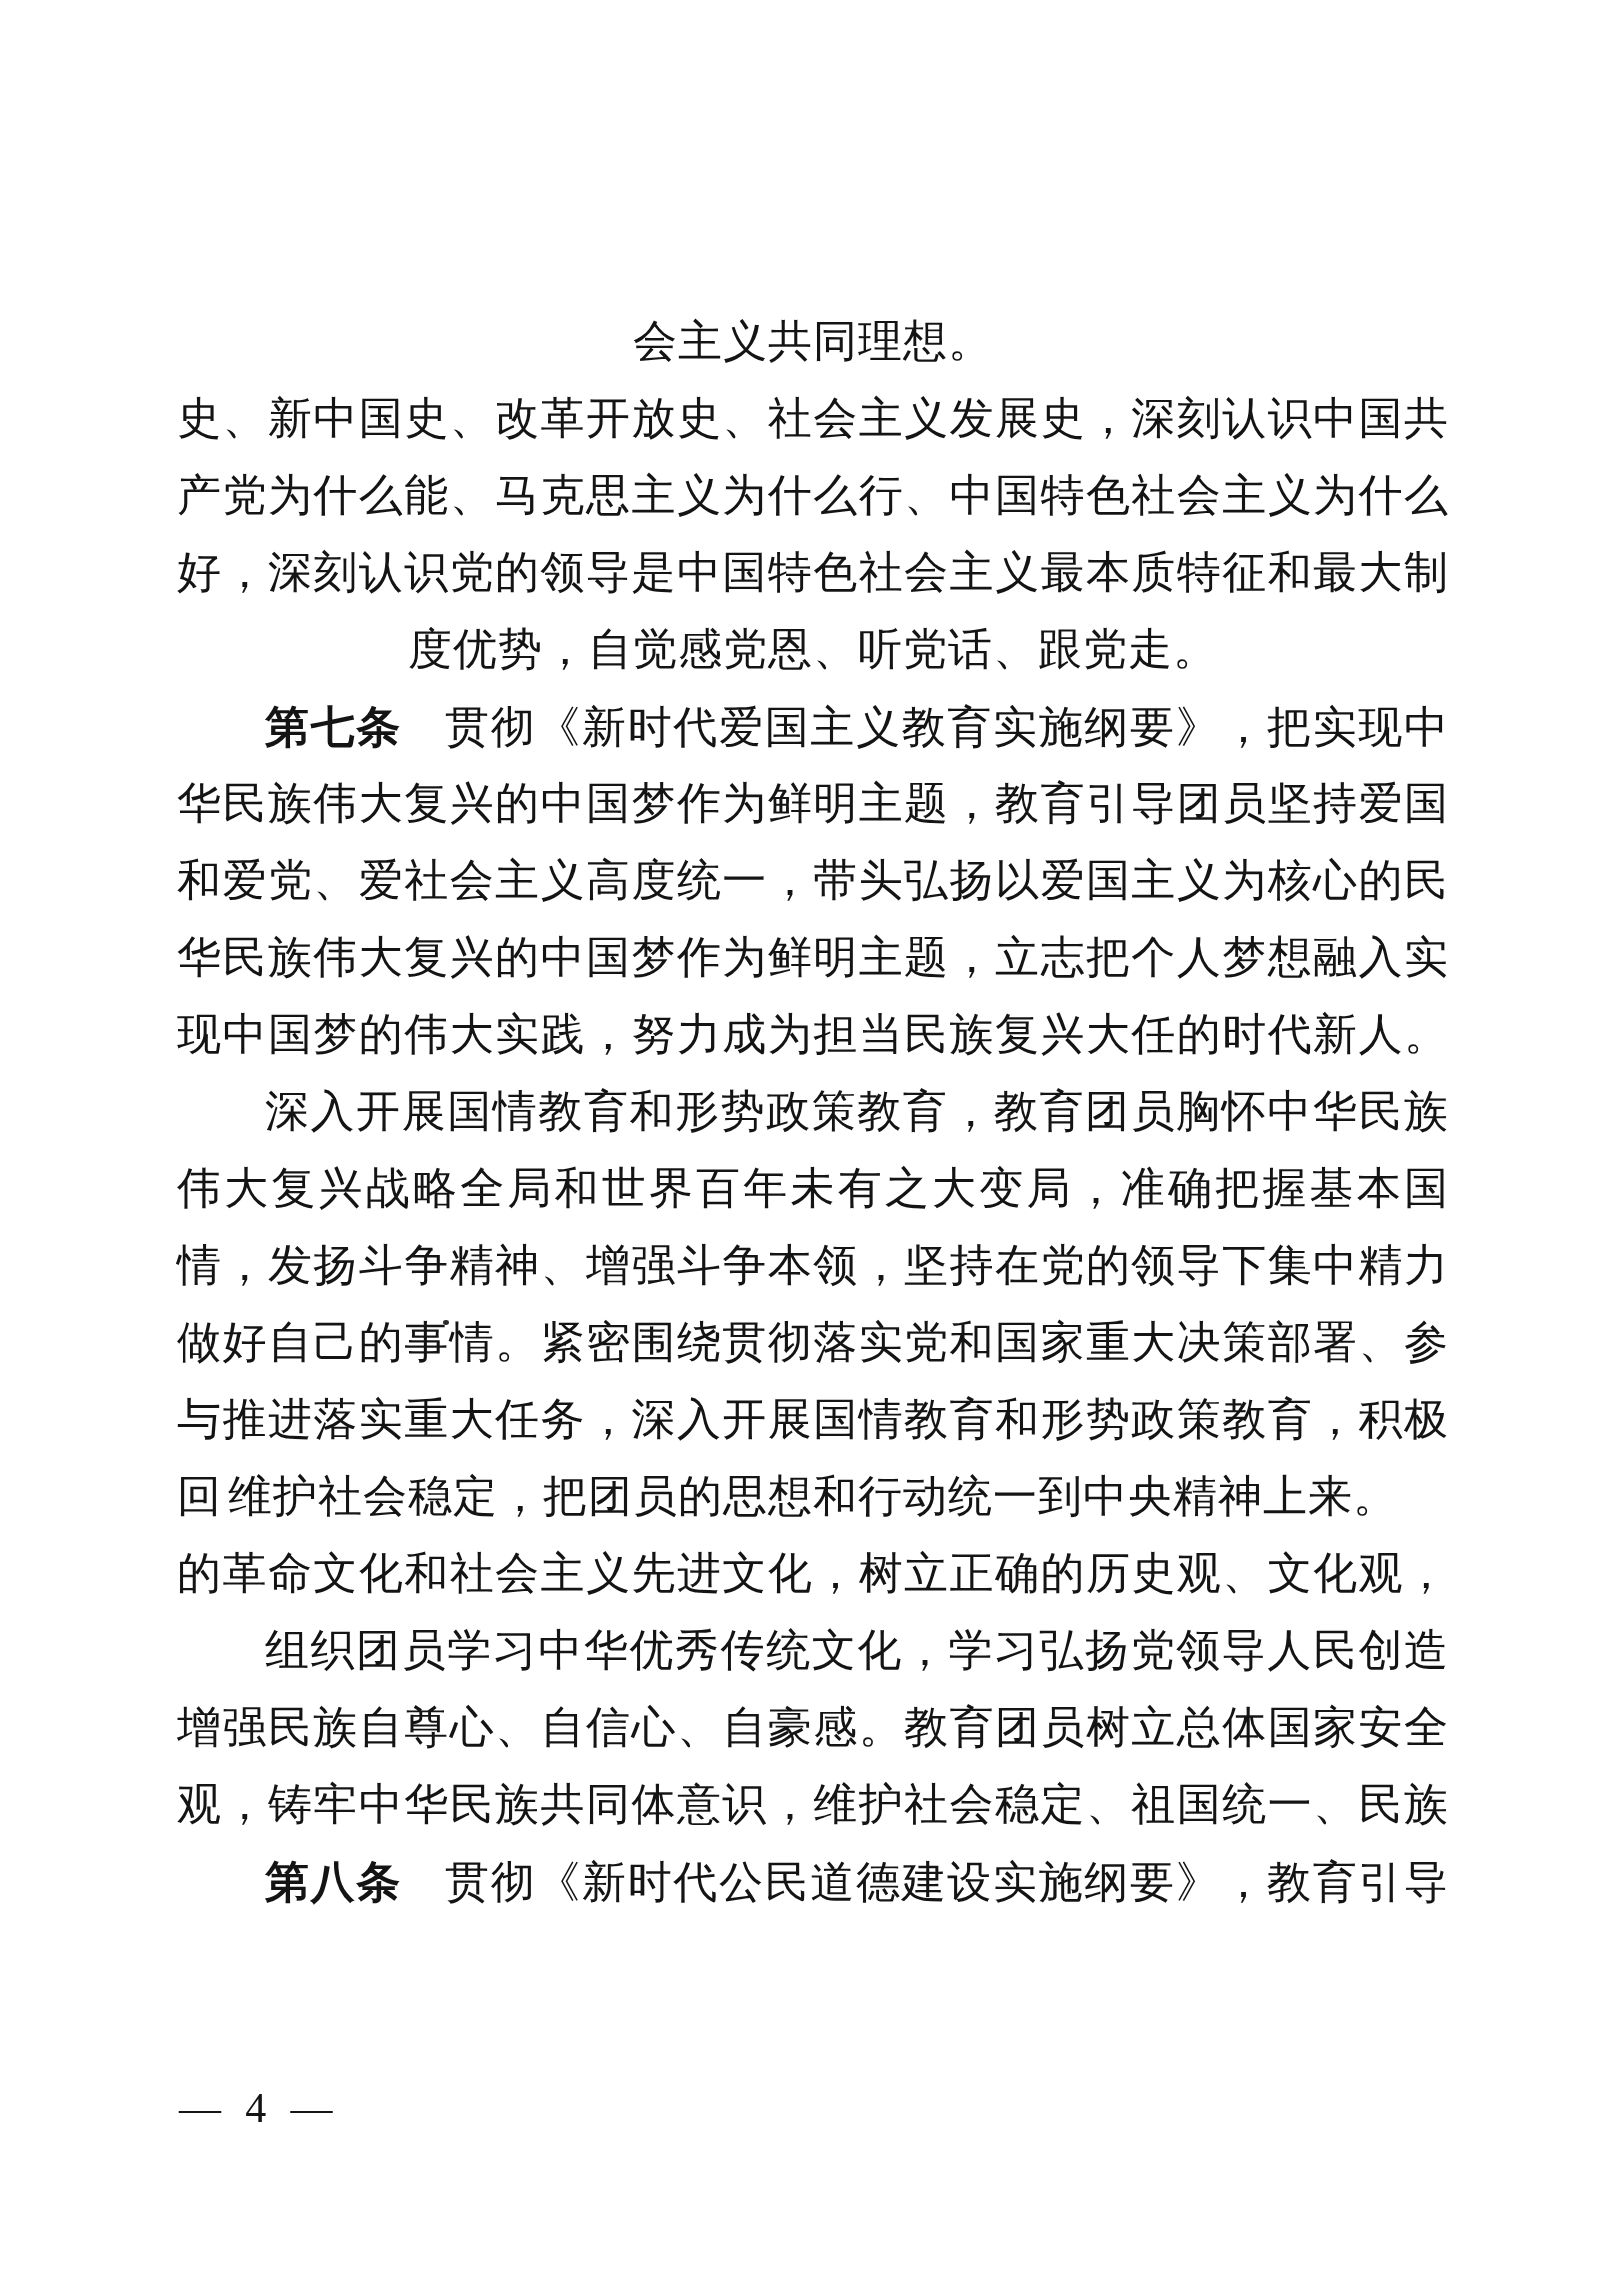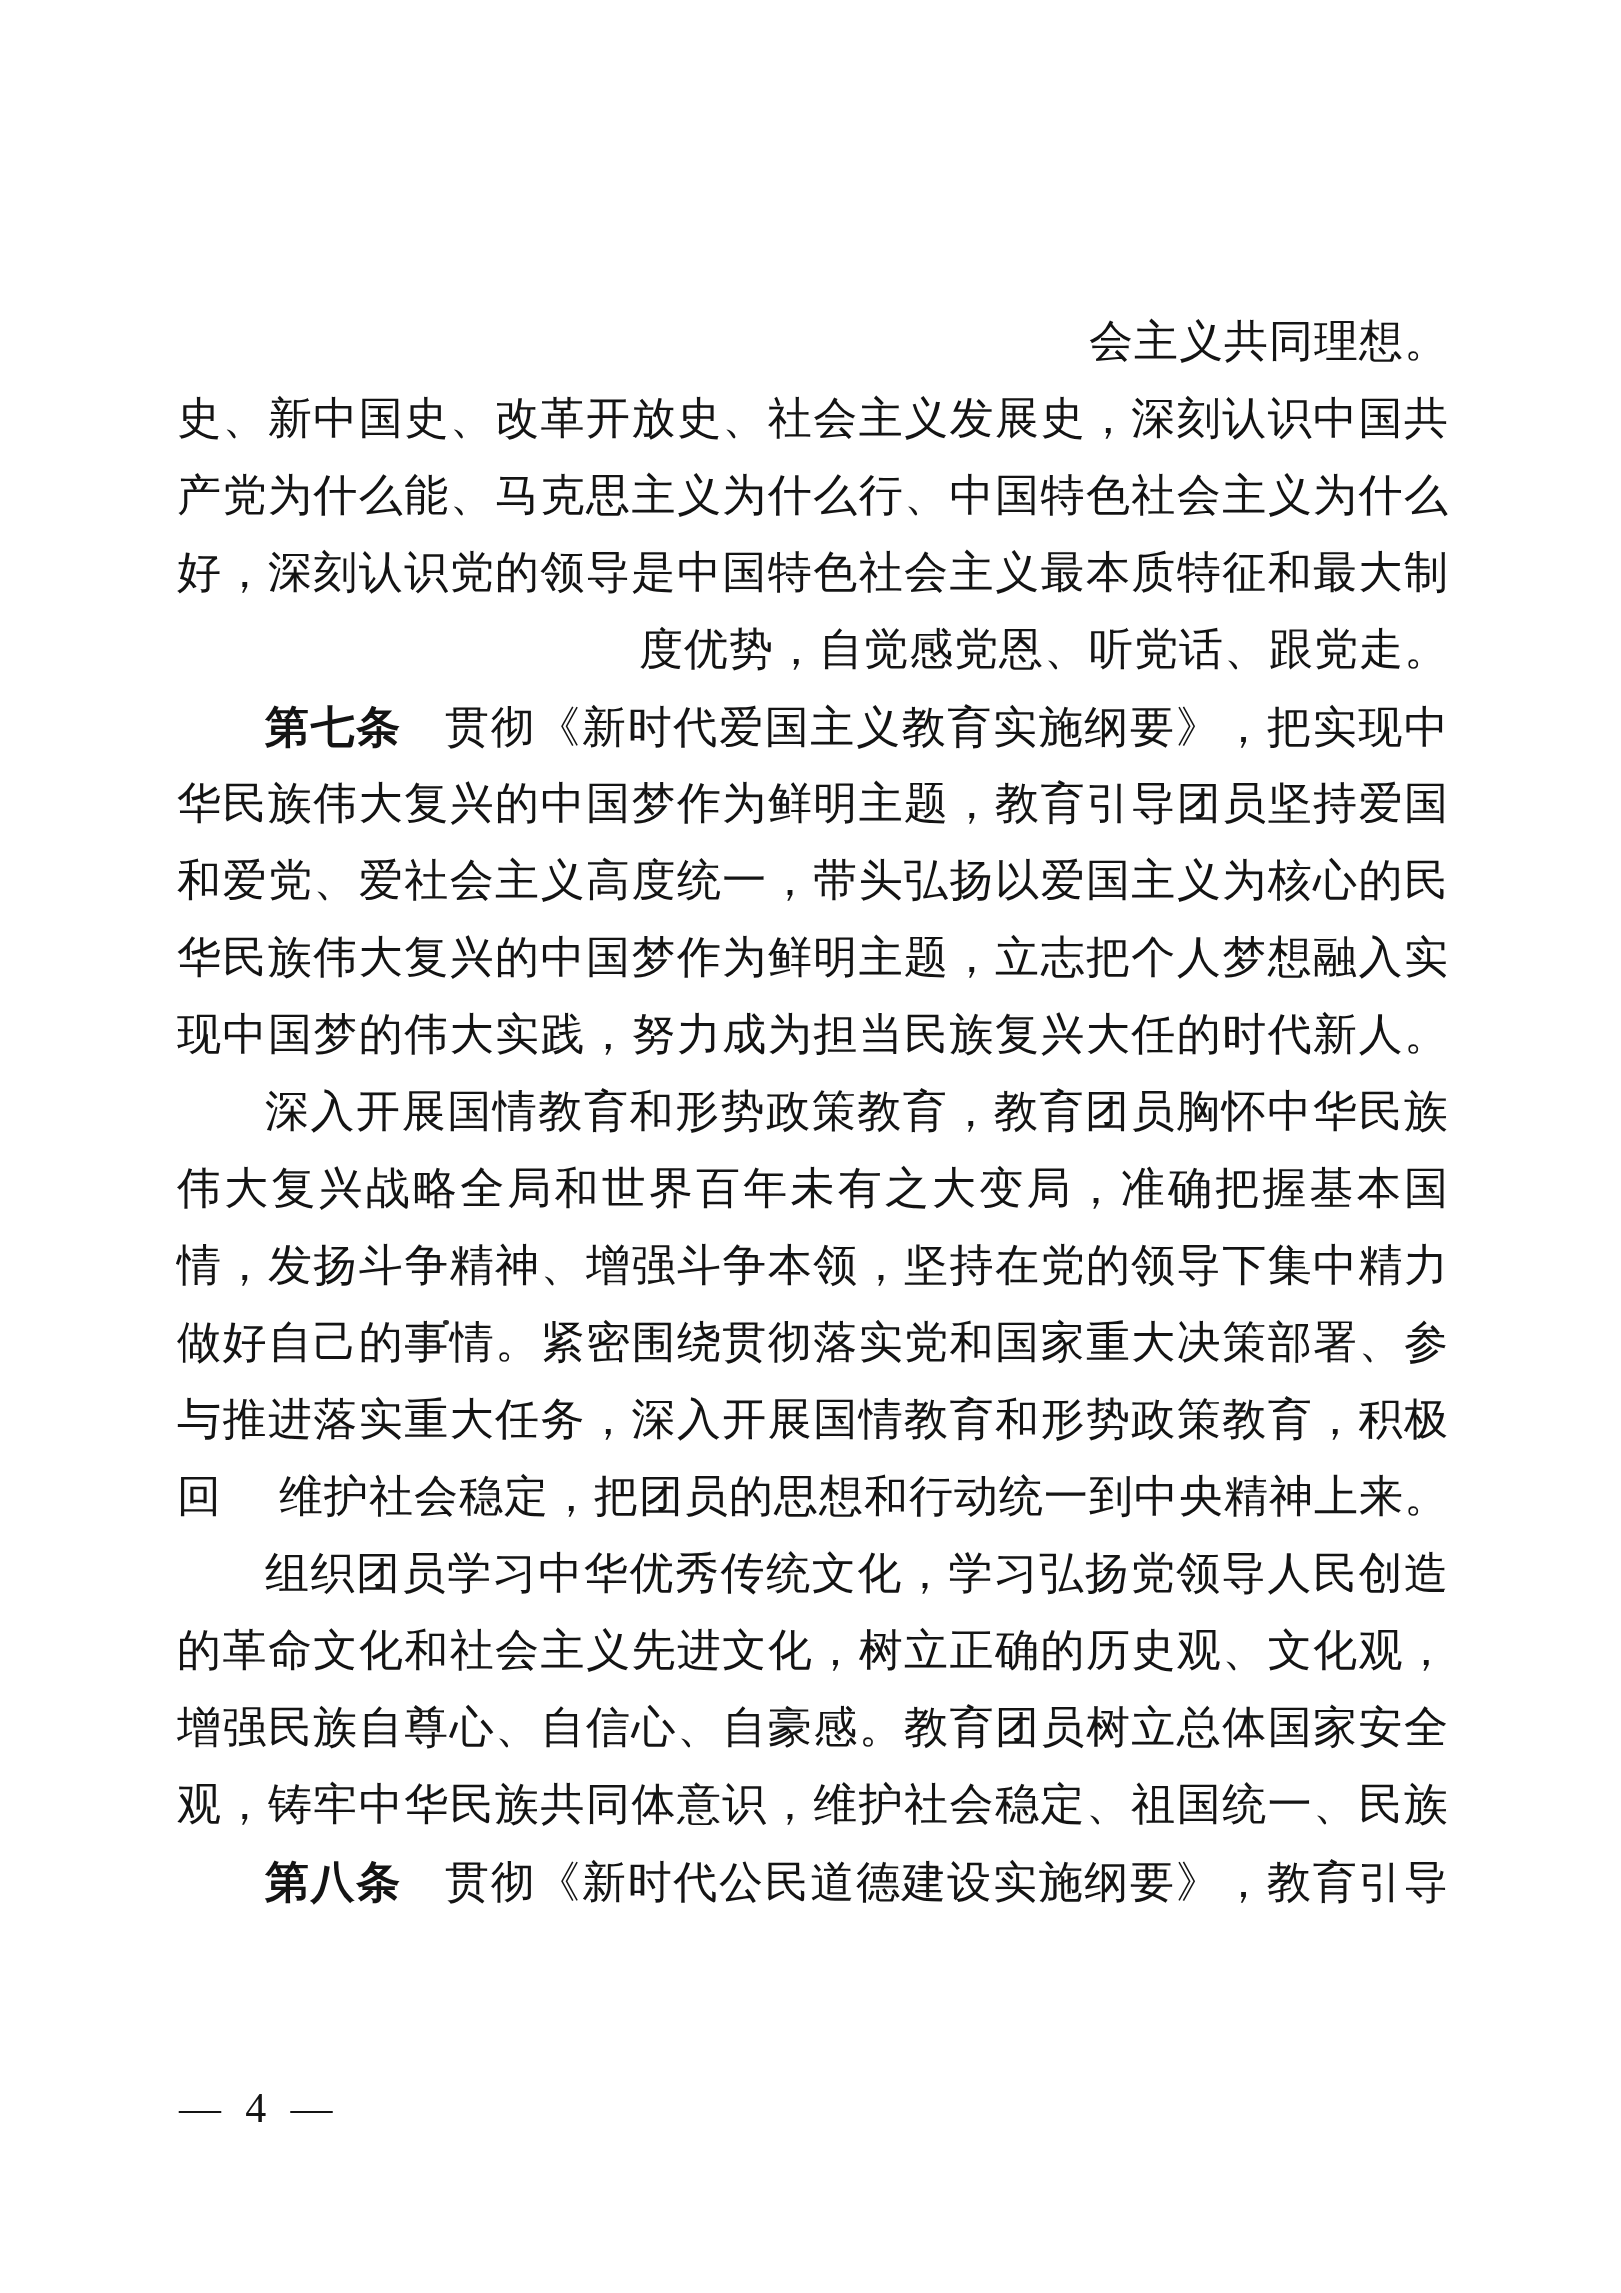--- a/index.html
+++ b/index.html
@@ -15,21 +15,21 @@
     position: absolute;
     left: 177px; top: 303px;
     width: 1272px;
   }
   .line {
     font-size: 44px;
     line-height: 77px;
     height: 77px;
     letter-spacing: 1px;
     white-space: nowrap;
-    text-align: right;
+    text-align: center;
   }
   .line.fill {
     white-space: normal;
     text-align: justify;
     text-align-last: justify;
   }
   .line.indent { text-indent: 88px; }
   .article-no {
     font-family: "Liberation Sans", "DejaVu Sans", sans-serif;
     font-weight: 900;
@@ -63,22 +63,22 @@
   <div class="line fill"><span>华民族伟大复兴的中国梦作为鲜明主题，教育引导团员坚持爱国</span></div>
   <div class="line fill"><span>和爱党、爱社会主义高度统一，带头弘扬以爱国主义为核心的民</span></div>
   <div class="line fill"><span>华民族伟大复兴的中国梦作为鲜明主题，立志把个人梦想融入实</span></div>
   <div class="line fill"><span>现中国梦的伟大实践，努力成为担当民族复兴大任的时代新人。</span></div>
   <div class="line indent fill"><span>深入开展国情教育和形势政策教育，教育团员胸怀中华民族</span></div>
   <div class="line fill"><span>伟大复兴战略全局和世界百年未有之大变局，准确把握基本国</span></div>
   <div class="line fill"><span>情，发扬斗争精神、增强斗争本领，坚持在党的领导下集中精力</span></div>
   <div class="line fill"><span>做好自己的事情。紧密围绕贯彻落实党和国家重大决策部署、参</span></div>
   <div class="line fill"><span>与推进落实重大任务，深入开展国情教育和形势政策教育，积极回</span></div>
   <div class="line"><span>维护社会稳定，把团员的思想和行动统一到中央精神上来。</span></div>
+  <div class="line fill"><span>的革命文化和社会主义先进文化，树立正确的历史观、文化观，</span></div>
   <div class="line indent fill"><span>组织团员学习中华优秀传统文化，学习弘扬党领导人民创造</span></div>
-  <div class="line fill"><span>的革命文化和社会主义先进文化，树立正确的历史观、文化观，</span></div>
   <div class="line fill"><span>增强民族自尊心、自信心、自豪感。教育团员树立总体国家安全</span></div>
   <div class="line fill"><span>观，铸牢中华民族共同体意识，维护社会稳定、祖国统一、民族</span></div>
   <div class="line indent fill"><span class="article-no">第八条</span><span>贯彻《新时代公民道德建设实施纲要》，教育引导</span></div>
 </div>
 
 <div class="artifact-dot"></div>
 
 <div class="page-number">— 4 —</div>
 
 

